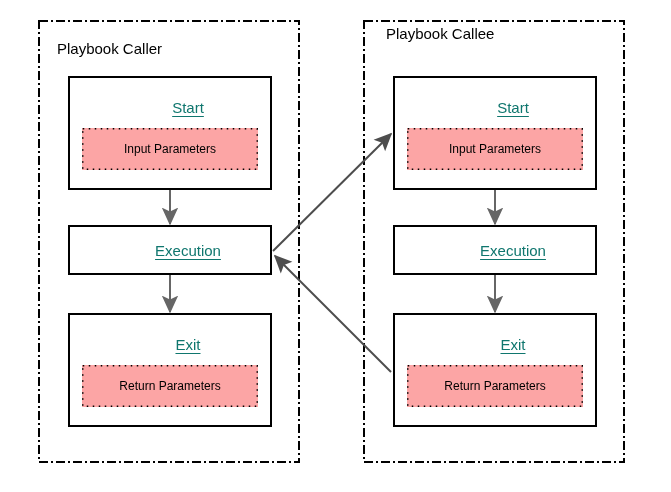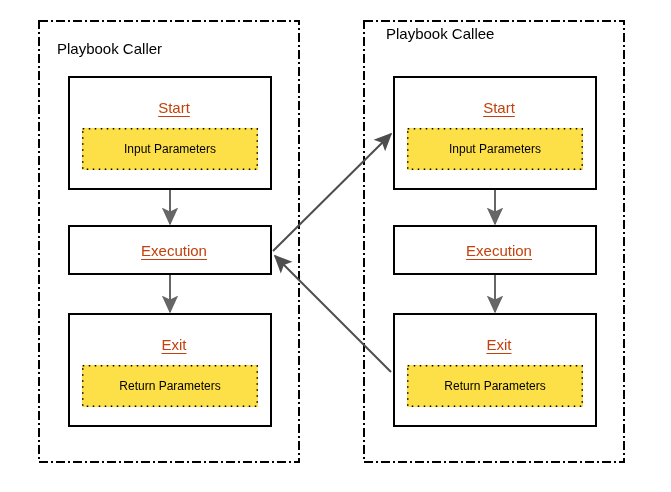--- a/index.html
+++ b/index.html
@@ -48,36 +48,36 @@
 
   
   .node {
     position: absolute;
     box-sizing: border-box;
     border: 2px solid #000000;
     background: #ffffff;
   }
   .node-title {
     position: absolute;
-    left: 4px;
+    left: 18px;
     width: 100%;
     text-align: center;
     font-size: 15px;
     line-height: 15px;
     text-decoration: underline;
     text-underline-offset: 3px;
-    color: #c2410c;
+    color: #0f766e;
     white-space: nowrap;
   }
 
   
   .param-box {
     position: absolute;
     box-sizing: border-box;
-    background: #fde047;
+    background: #fca5a5;
   }
   .param-border {
     position: absolute;
     left: 0; top: 0;
     width: 100%; height: 100%;
     pointer-events: none;
   }
   .param-label {
     position: absolute;
     left: 0;

